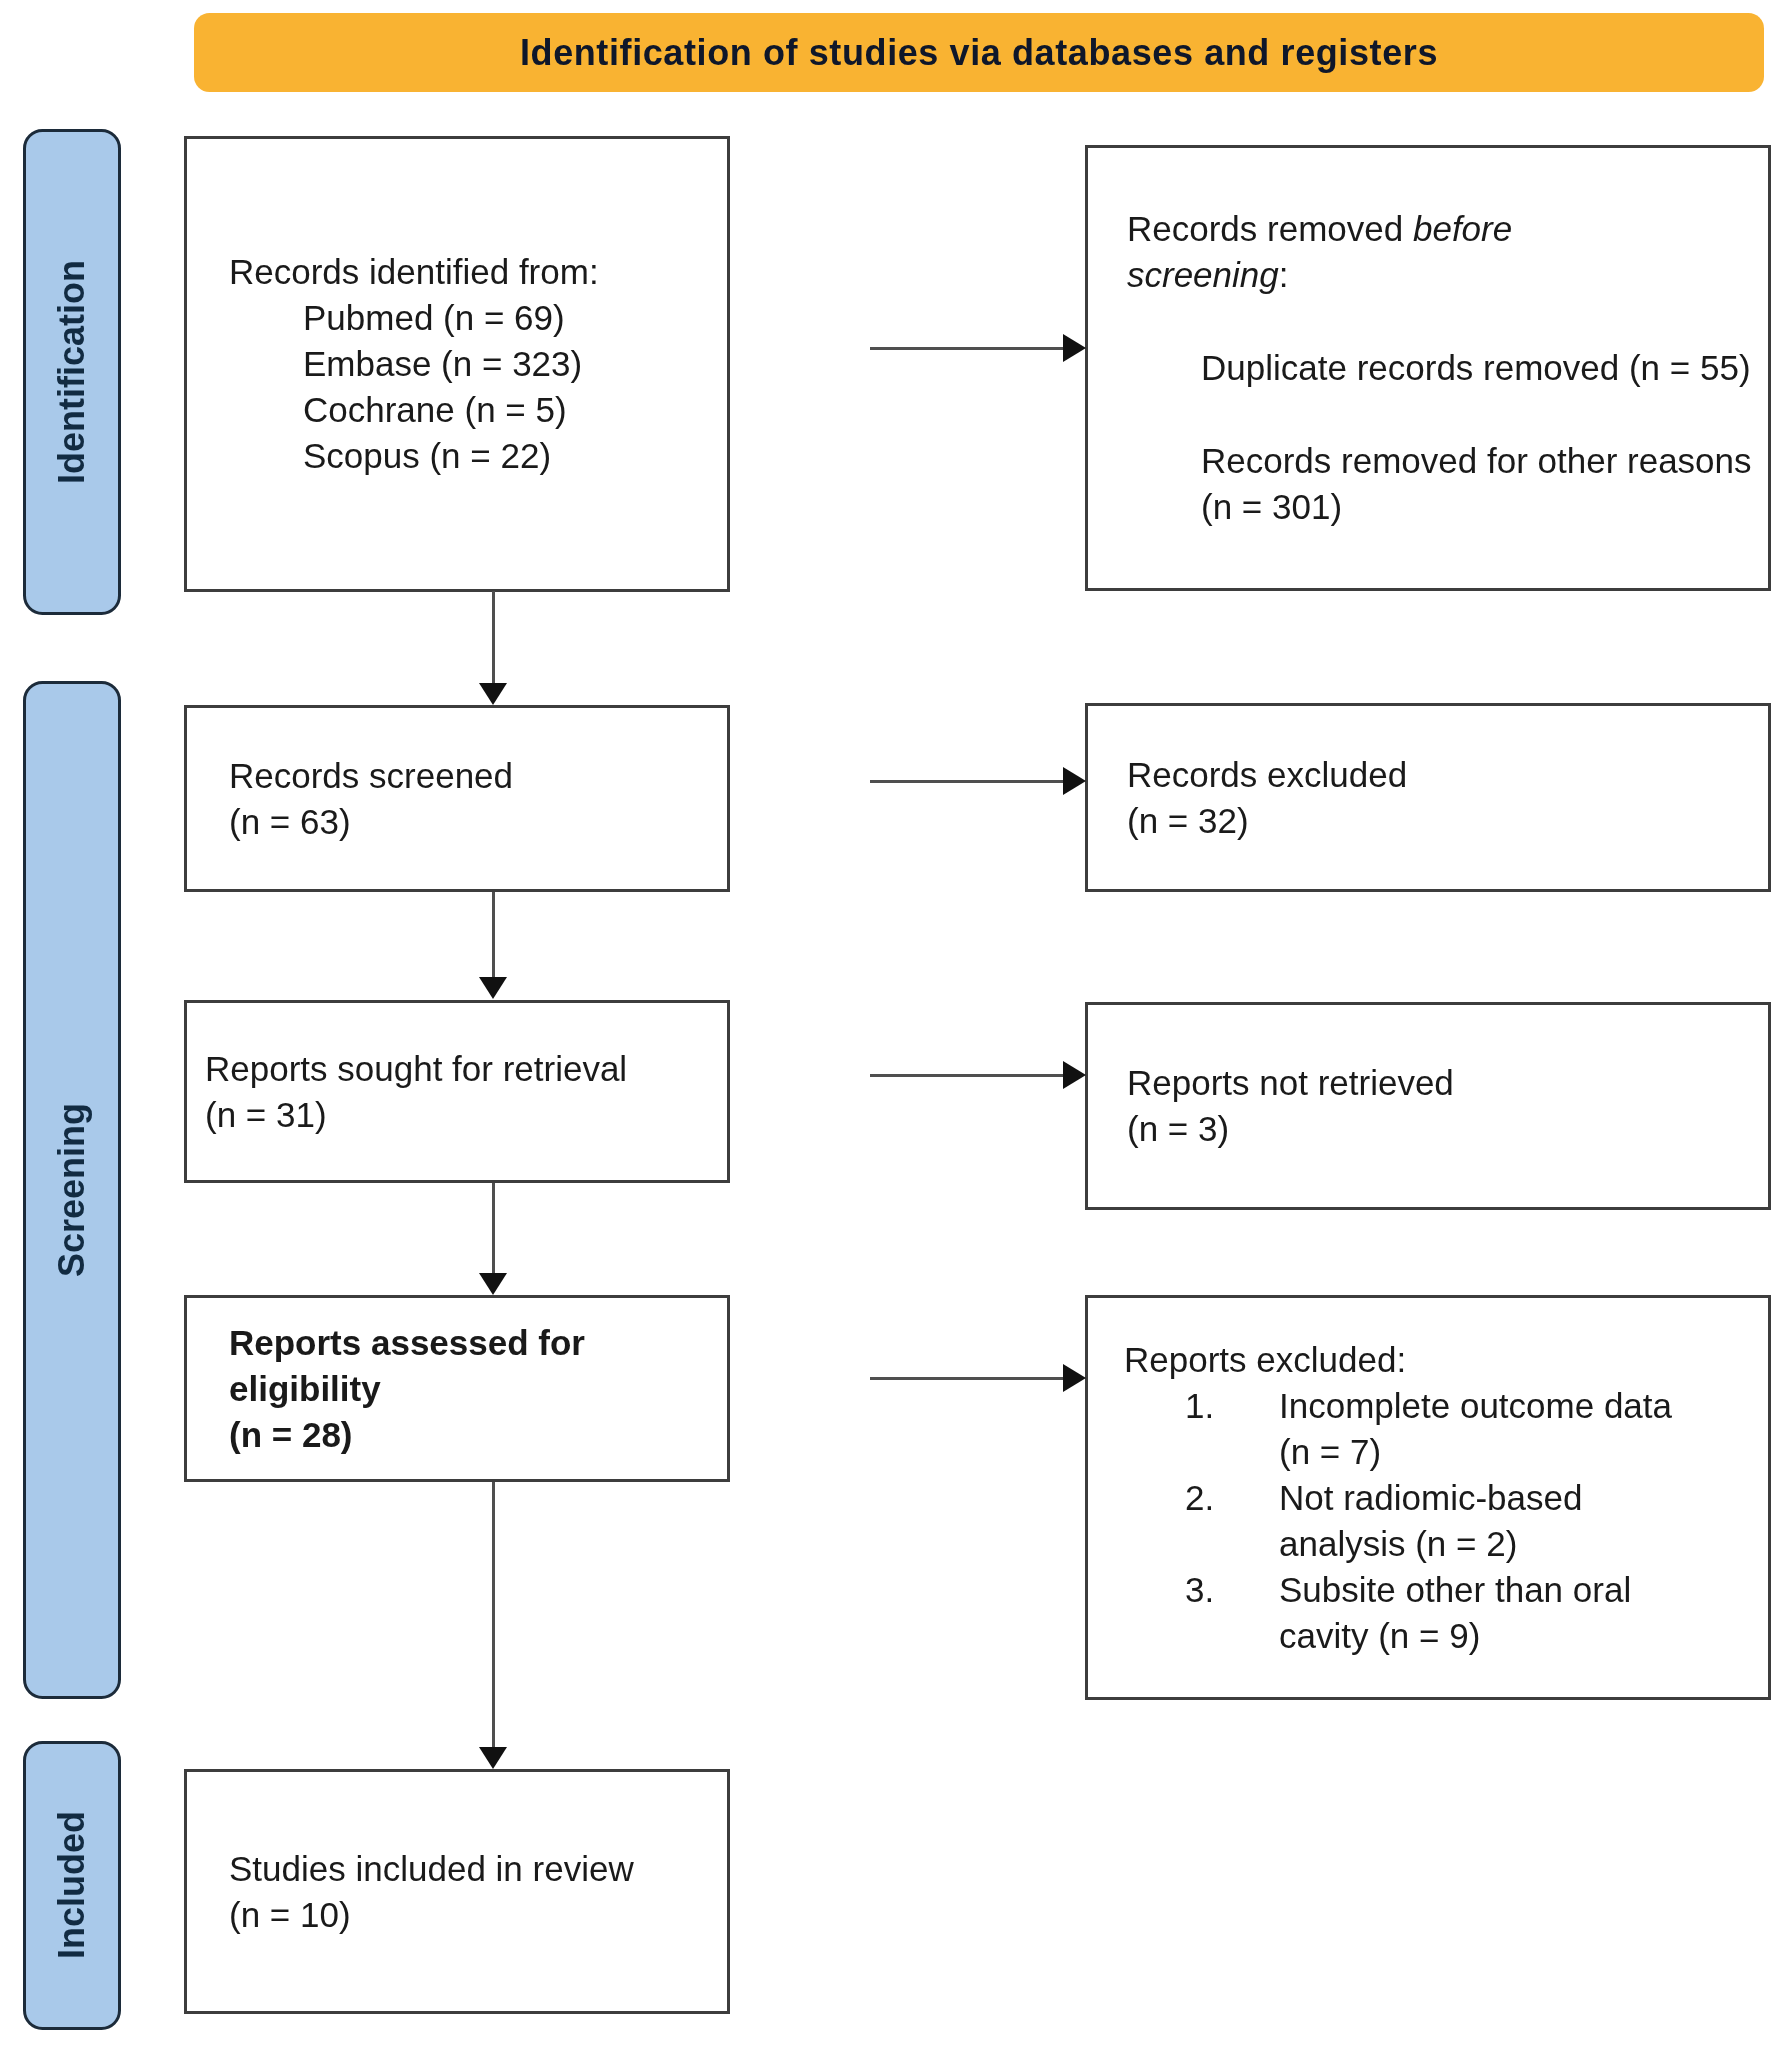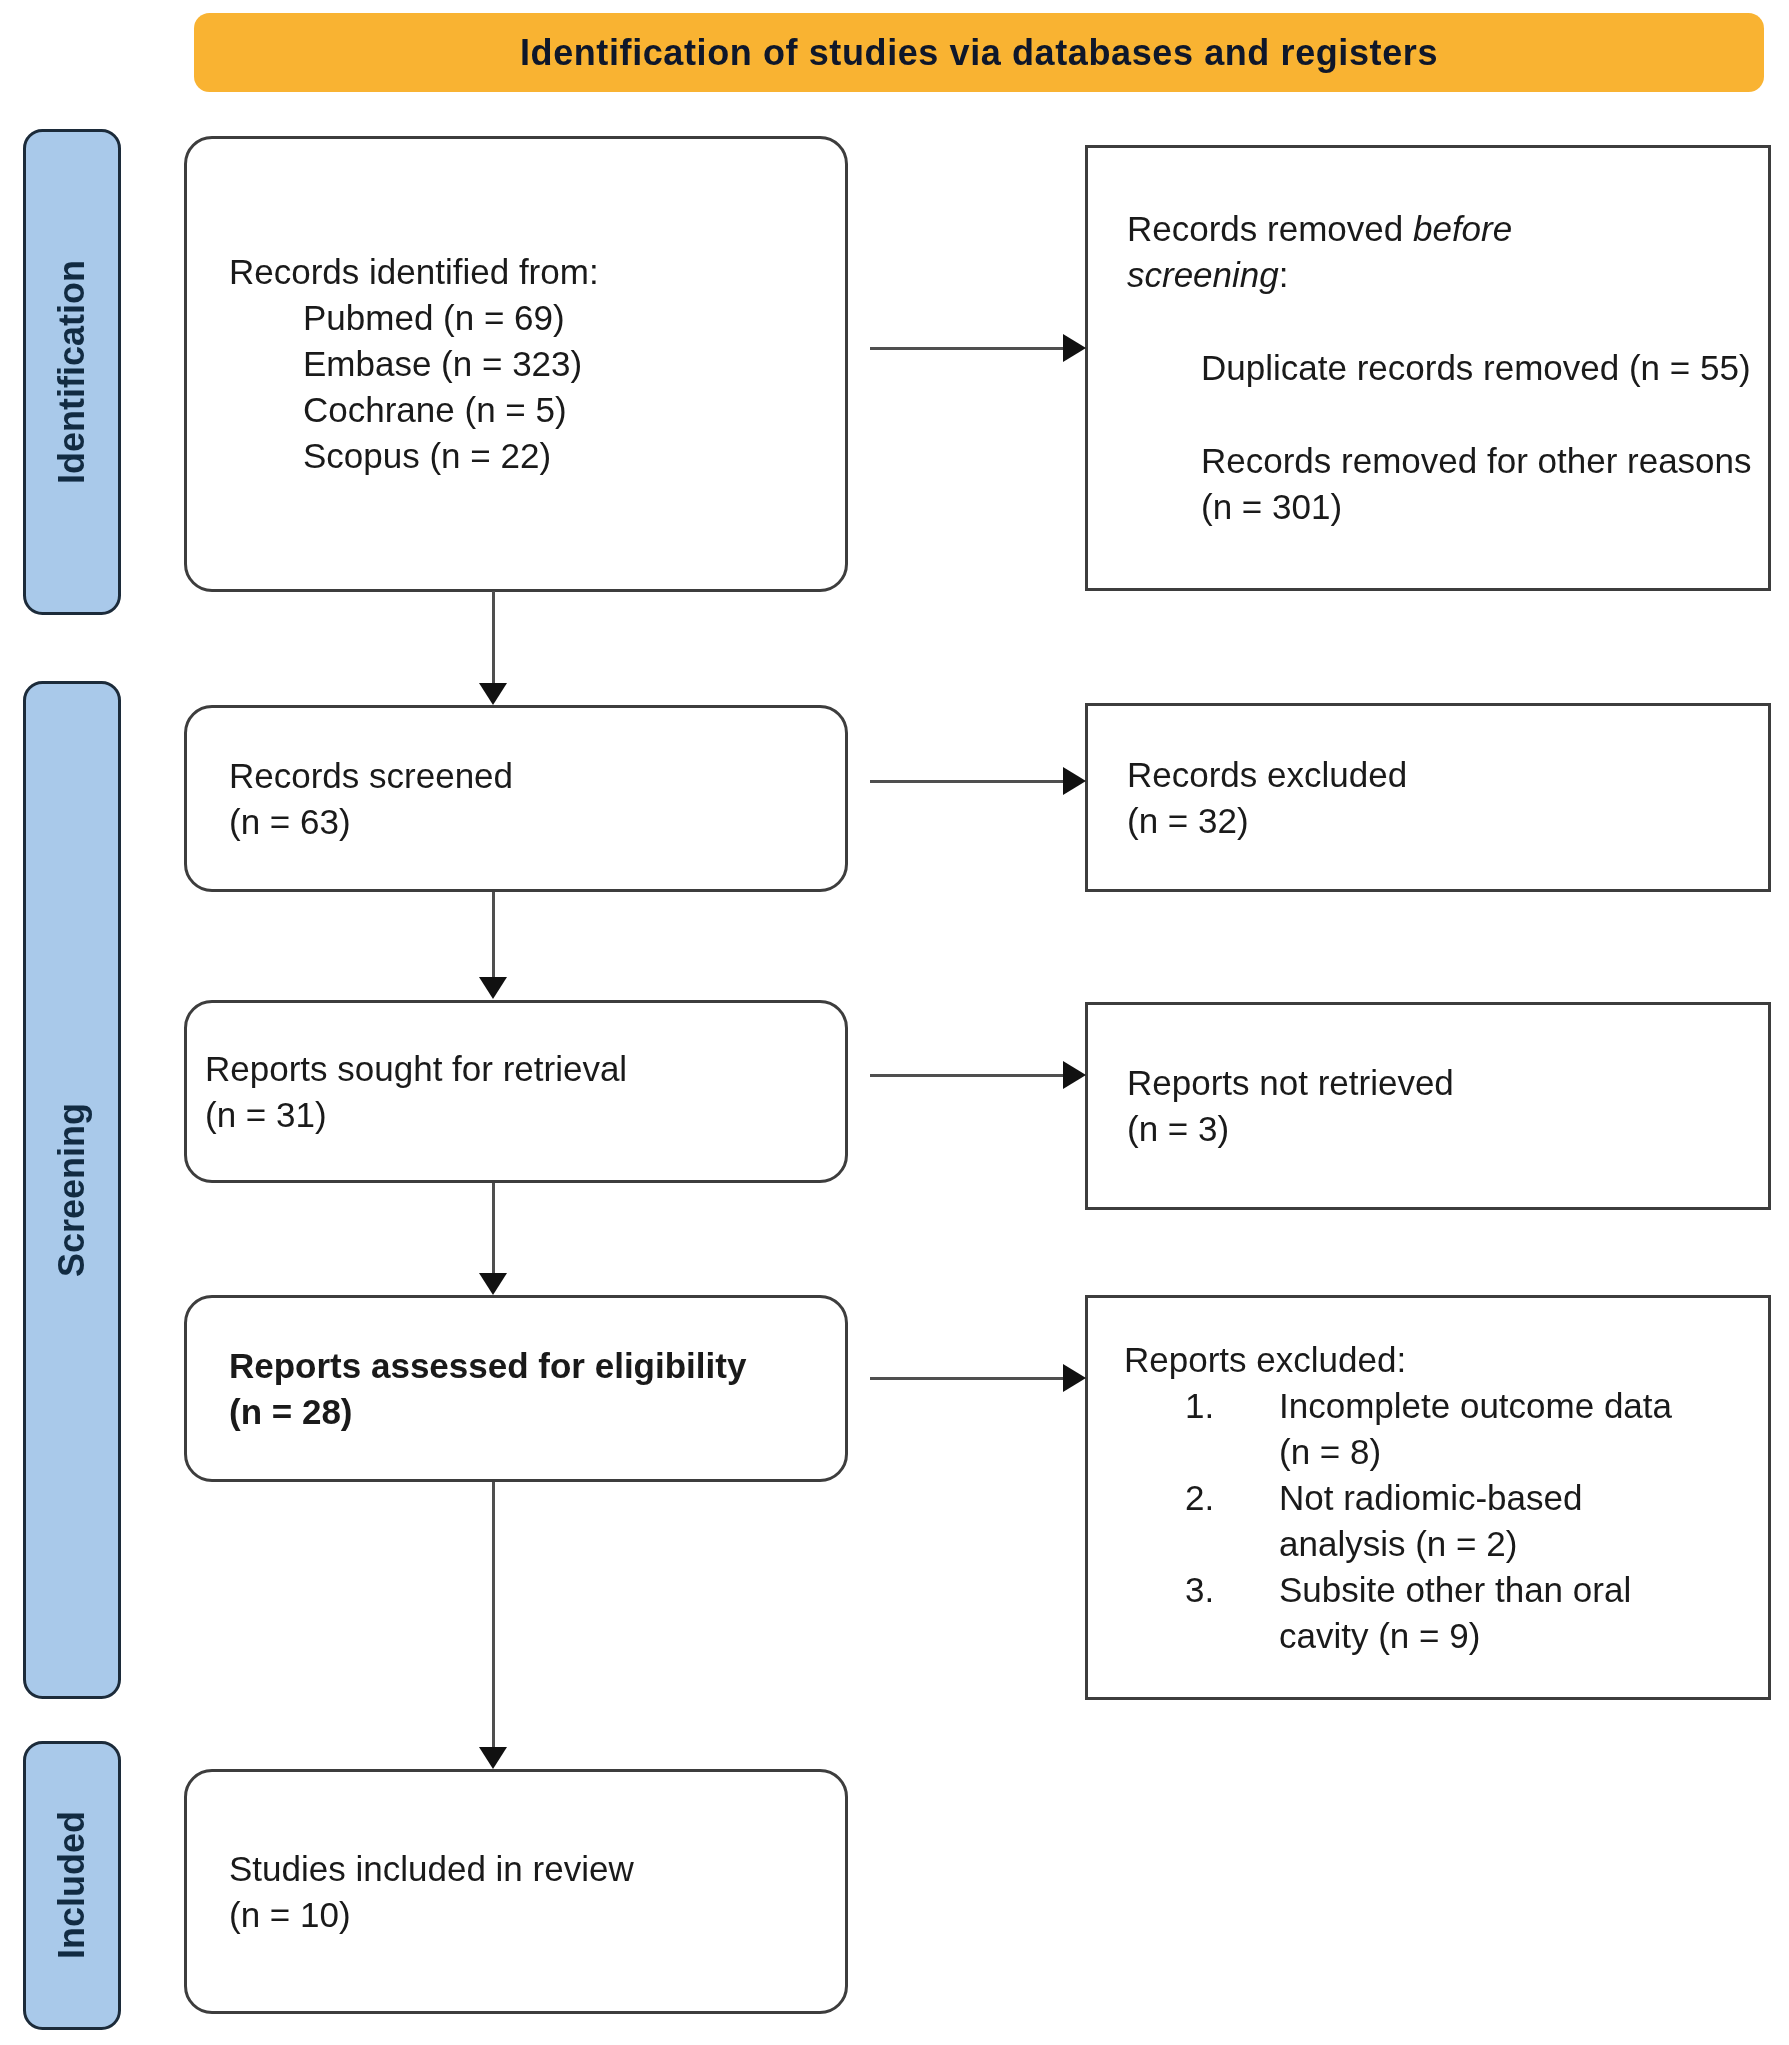--- a/index.html
+++ b/index.html
@@ -27,21 +27,21 @@
   }
   .stage.ident{top:129px;height:486px;}
   .stage.screen{top:681px;height:1018px;}
   .stage.incl{top:1741px;height:289px;}
   
   .fbox{
     position:absolute;background:#ffffff;border:3.2px solid #3d3d3d;
     box-sizing:border-box;display:flex;flex-direction:column;justify-content:center;
     font-size:35px;line-height:46px;
   }
-  .col-l{left:184px;width:664px;border-radius:28px;}
+  .col-l{left:184px;width:546px;}
   .col-r{left:1085px;width:686px;}
   .b1{top:136px;height:456px;padding-left:42px;}
   .b2{top:705px;height:187px;padding-left:42px;}
   .b3{top:1000px;height:183px;padding-left:18px;}
   .b4{top:1295px;height:187px;padding-left:42px;font-weight:bold;}
   .b5{top:1769px;height:245px;padding-left:42px;}
   .r1{top:145px;height:446px;padding-left:39px;gap:47px;}
   .r2{top:703px;height:189px;padding-left:39px;}
   .r3{top:1002px;height:208px;padding-left:39px;}
   .r4{top:1295px;height:405px;padding-left:36px;}
@@ -121,21 +121,21 @@
   </div>
 
   <div class="fbox col-l b4">
     <div>Reports assessed for eligibility</div>
     <div>(n = 28)</div>
   </div>
   <div class="fbox col-r r4">
     <div>Reports excluded:</div>
     <div class="oli">
       <span class="num">1.</span>
-      <span class="litext">Incomplete outcome data (n = 8)</span>
+      <span class="litext">Incomplete outcome data (n = 7)</span>
     </div>
     <div class="oli">
       <span class="num">2.</span>
       <span class="litext">Not radiomic-based analysis (n = 2)</span>
     </div>
     <div class="oli">
       <span class="num">3.</span>
       <span class="litext">Subsite other than oral cavity (n = 9)</span>
     </div>
   </div>

